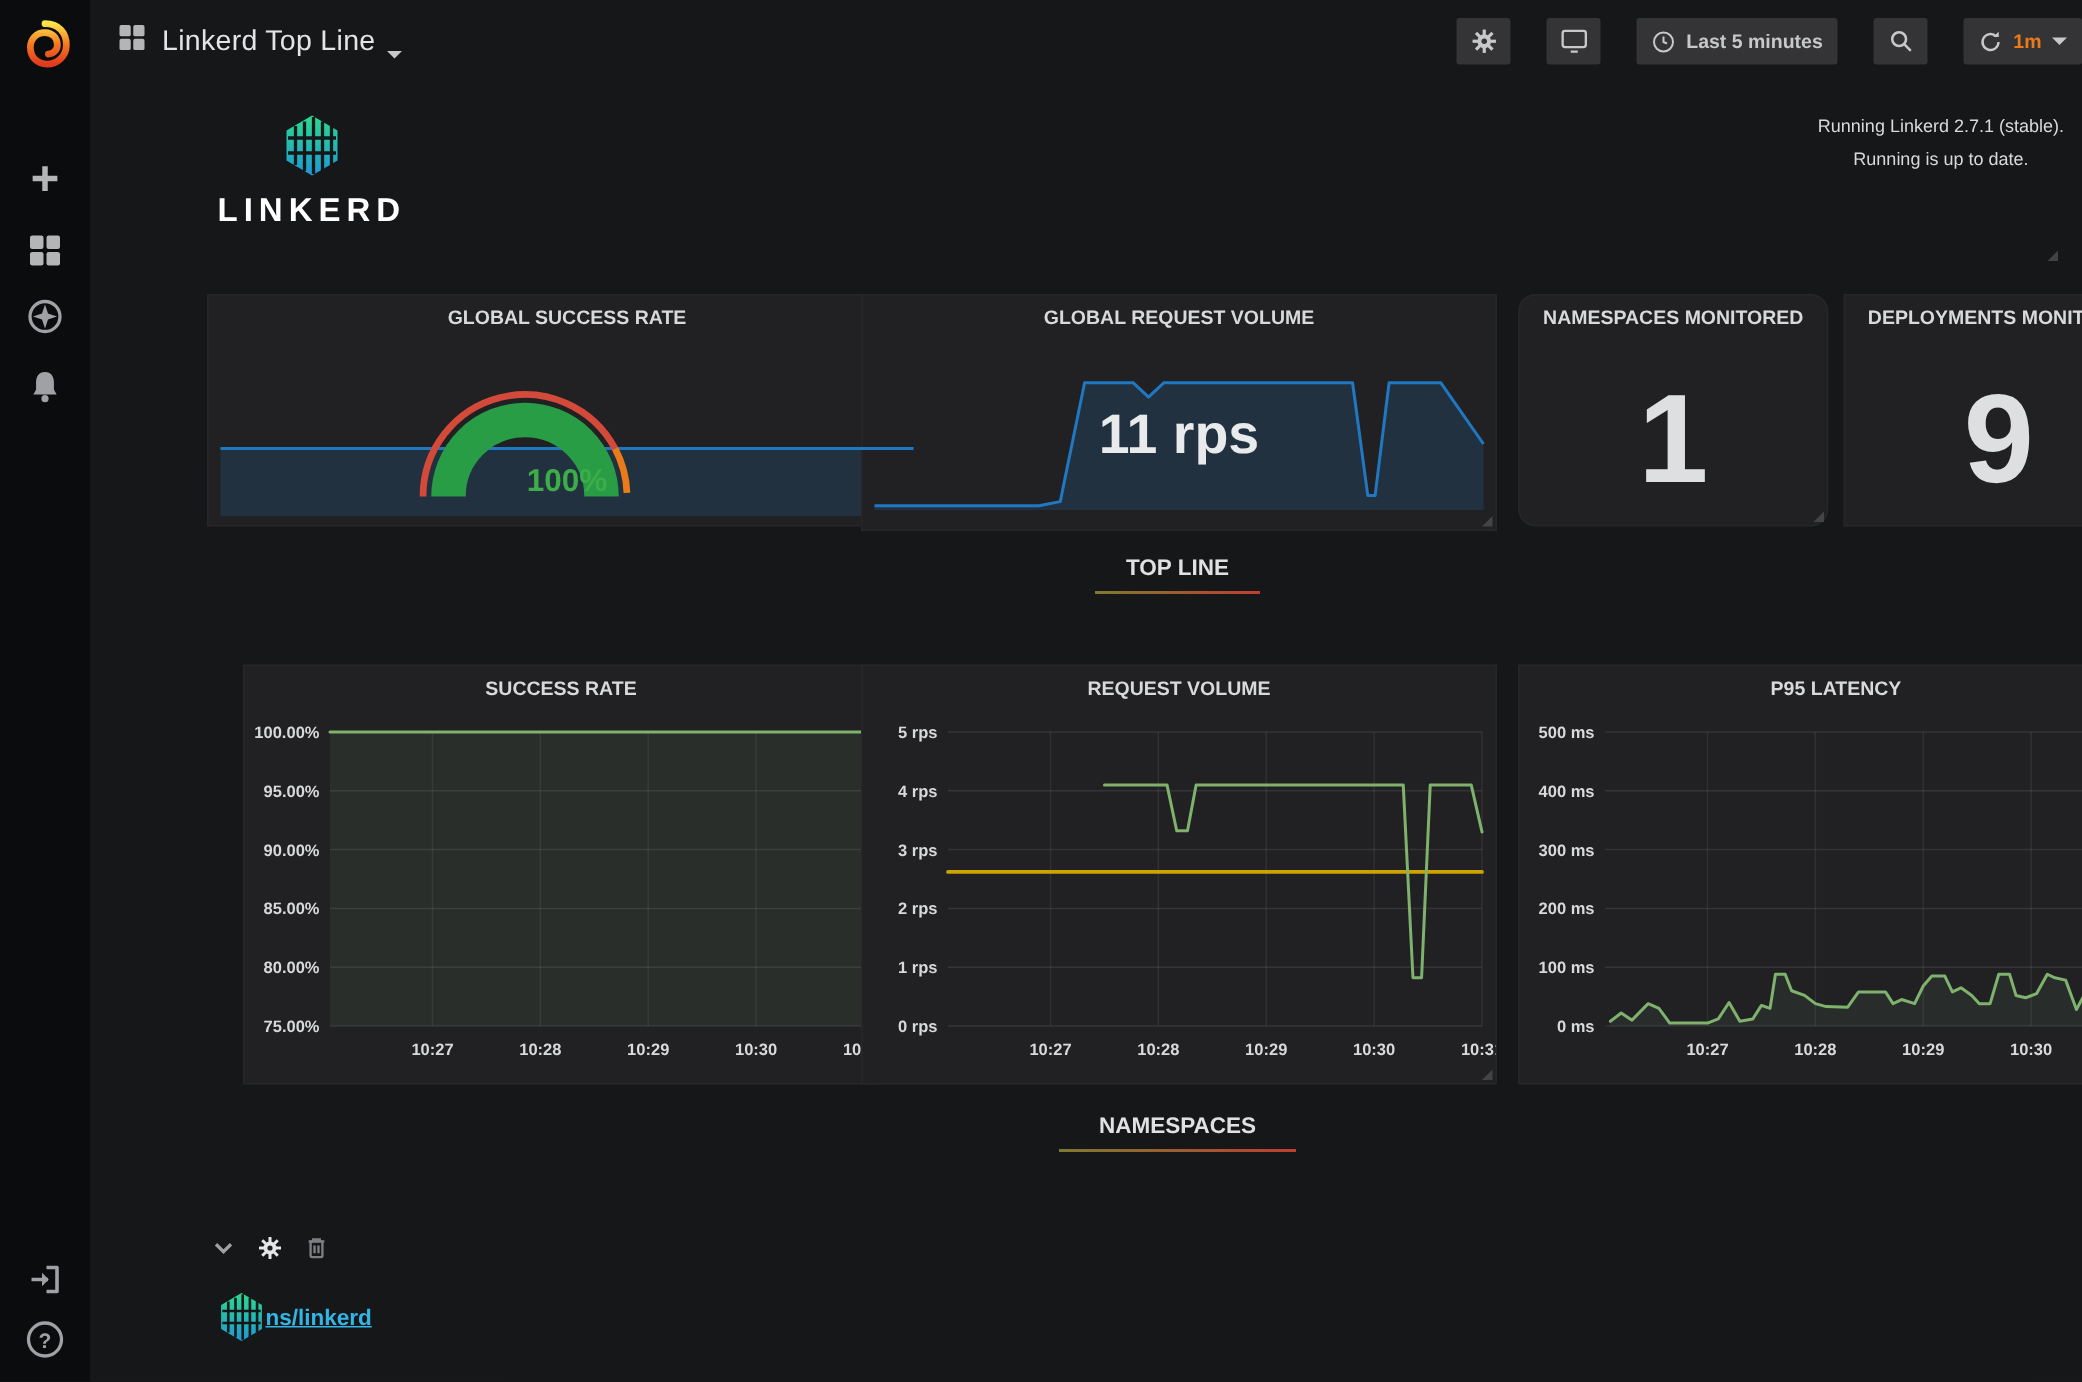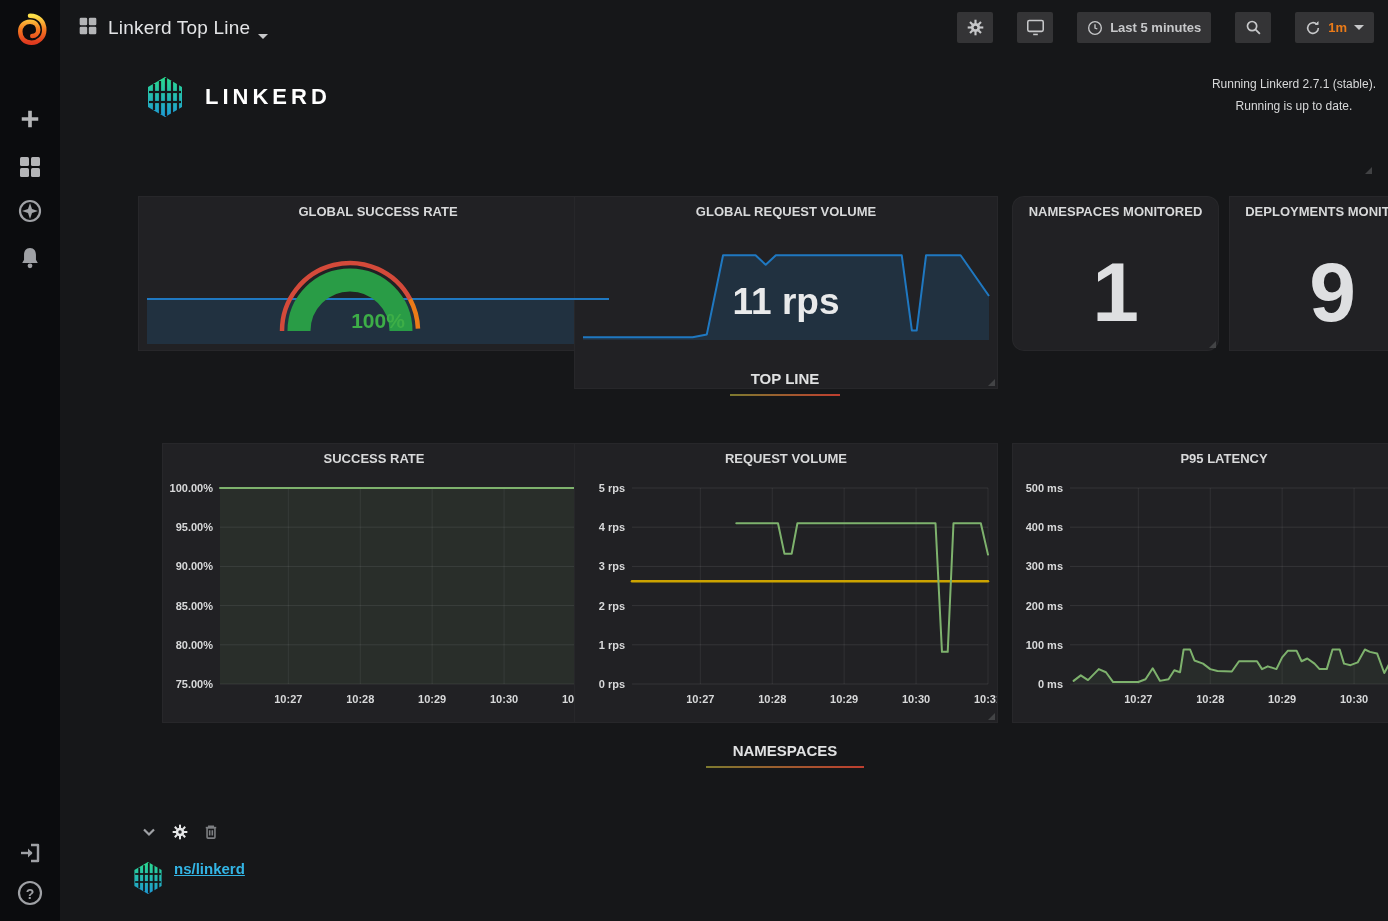--- a/index.html
+++ b/index.html
@@ -9,53 +9,53 @@
   
   .sidebar { position:absolute; left:0; top:0; width:60px; height:921px; background:#0b0c0e; z-index:30; }
   .side-icon { position:absolute; left:0; width:60px; height:40px; display:flex; align-items:center; justify-content:center; color:#9fa1a5; cursor:pointer; }
   .side-icon svg { display:block; }
 
   
   .navbar { position:absolute; left:60px; top:0; right:0; height:55px; background:#161719; display:flex; align-items:center; z-index:20; }
   .nav-left { display:flex; align-items:center; gap:10px; margin-left:18px; color:#e3e4e6; }
   .nav-title { font-size:19px; font-weight:400; color:#e3e4e6; letter-spacing:.2px; cursor:pointer; display:flex; align-items:flex-end; gap:8px; }
   .caret { width:0; height:0; border-left:5px solid transparent; border-right:5px solid transparent; border-top:5px solid #c7c8ca; display:inline-block; }
-  .nav-right { margin-left:auto; display:flex; align-items:flex-start; gap:24px; margin-right:14px; }
+  .nav-right { margin-left:auto; display:flex; align-items:flex-start; gap:24px; }
   .nav-btn { background:#343436; border-radius:2px; height:31px; display:flex; align-items:center; justify-content:center; padding:0 10px; color:#c7c8ca; font-size:13px; font-weight:700; cursor:pointer; gap:7px; }
   .nav-btn.iconic { width:36px; padding:0; }
   .refresh-val { color:#eb7b18; }
 
   
   .dash { position:absolute; left:60px; top:55px; right:0; bottom:0; }
   .panel { position:absolute; background:#212124; border:1px solid rgba(255,255,255,0.03); }
   .panel-title { position:absolute; top:7px; left:0; right:0; text-align:center; font-size:13px; font-weight:700; color:#d8d9da; white-space:nowrap; overflow:hidden; cursor:pointer; }
   .rh { position:absolute; right:2px; bottom:2px; width:0; height:0; border-left:7px solid transparent; border-bottom:7px solid #4c4d4f; opacity:.8; cursor:nwse-resize; }
 
-  .brand-row { position:absolute; left:85px; top:20px; display:flex; align-items:center; gap:20px; }
+  .brand-row { position:absolute; left:85px; top:20px; display:flex; align-items:center; gap:8px;flex-direction:column; }
   .brand-text { color:#ffffff; font-size:22px; font-weight:600; letter-spacing:4px; }
   .status-text { position:absolute; right:12px; top:18px; text-align:center; font-size:12px; line-height:22px; color:#d8d9da; }
 
   .stat-big { position:absolute; left:0; right:0; top:38px; bottom:0; display:flex; align-items:center; justify-content:center; font-size:84px; font-weight:700; color:#dedfe1; }
-  .spark-display { position:absolute; left:0; right:0; top:72px; text-align:center; font-size:37px; font-weight:700; color:#e9eaeb; z-index:3;margin-top:12px; }
+  .spark-display { position:absolute; left:0; right:0; top:72px; text-align:center; font-size:37px; font-weight:700; color:#e9eaeb; z-index:3; }
   .gauge-value { position:absolute; left:0; right:0; top:112px; text-align:center; font-size:21px; font-weight:700; color:#3dae47; z-index:3; }
 
   .blue-line { position:absolute; left:8px; right:8px; height:2px; background:#1f78c1; z-index:1; }
   .blue-fill { position:absolute; left:8px; right:8px; background:rgba(31,120,193,0.18); z-index:0; }
 
   .chart-host { position:absolute; left:0; top:28px; width:422px; height:250px; cursor:crosshair; }
   .spark-host { position:absolute; inset:0; z-index:1; }
   .gauge-host { position:absolute; inset:0; z-index:2; }
 
   .section-header { position:absolute; left:0; width:1330px; text-align:center; }
   .section-header .txt { display:inline-block; font-size:15px; font-weight:600; color:#e0e1e2; padding-bottom:7px; }
   .section-header .bar { height:2px; margin:0 auto; background:linear-gradient(90deg,#7d7a2f,#bf3e2f); }
 
   .row-controls { position:absolute; left:82px; top:769px; display:flex; align-items:center; gap:16px; }
   .row-controls .c { cursor:pointer; display:flex; align-items:center; }
-  .ns-row { position:absolute; left:72px; top:805px; display:flex; gap:10px; }
+  .ns-row { position:absolute; left:85px; top:805px; display:flex; align-items:center; }
   .ns-link { color:#33b5e5; font-size:15px; font-weight:700; text-decoration:underline; cursor:pointer; }
 </style>
 </head>
 <body>
 
 <div class="sidebar">
   <div class="side-icon" style="top:8px;height:44px;">
     <svg width="36" height="36" viewBox="0 0 48 48">
       <defs>
           <linearGradient id="glg" x1="0" y1="0" x2="0" y2="1">
@@ -205,21 +205,21 @@
     <div class="blue-line" style="top:101px;"></div>
     <div class="gauge-host"><svg width="422" height="153">
           <path d="M 143 134 A 68 68 0 0 1 271.04043631440703 102.07593373055943" stroke="#d44a3a" stroke-width="4.5" fill="none"></path>
           <path d="M 271.04043631440703 102.07593373055943 A 68 68 0 0 1 278.95857623729853 131.62683422422992" stroke="#eb7b18" stroke-width="4.5" fill="none"></path>
           <path d="M 160 134 A 51 51 0 0 1 262 134" stroke="#299c46" stroke-width="23" fill="none"></path>
         </svg></div>
     <div class="gauge-value">100%</div>
     <div class="rh"></div>
   </div>
 
-  <div class="panel" style="left:514px; top:141px; width:424px; height:193px;">
+  <div class="panel" style="left:514px; top:141px; width:424px; height:158px;">
     <div class="panel-title">GLOBAL REQUEST VOLUME</div>
     <div class="spark-host"><svg width="422" height="153">
           <polygon points="8,140.2 117.62,140.2 131.82999999999998,137.4 148.07,58.2 180.54999999999998,58.2 190.70000000000002,67.8 200.85,58.2 326.71000000000004,58.2 336.86,133.4 341.73199999999997,133.4 351.07,58.2 385.58000000000004,58.2 414,99 414,143 8,143" fill="rgba(31,120,193,0.18)"></polygon>
           <polyline points="8,140.2 117.62,140.2 131.82999999999998,137.4 148.07,58.2 180.54999999999998,58.2 190.70000000000002,67.8 200.85,58.2 326.71000000000004,58.2 336.86,133.4 341.73199999999997,133.4 351.07,58.2 385.58000000000004,58.2 414,99" fill="none" stroke="#1f78c1" stroke-width="2" stroke-linejoin="round"></polyline>
         </svg></div>
     <div class="spark-display">11 rps</div>
     <div class="rh"></div>
   </div>
 
   <div class="panel" style="left:952px; top:141px; width:207px; height:155px;border-radius:12px;">

